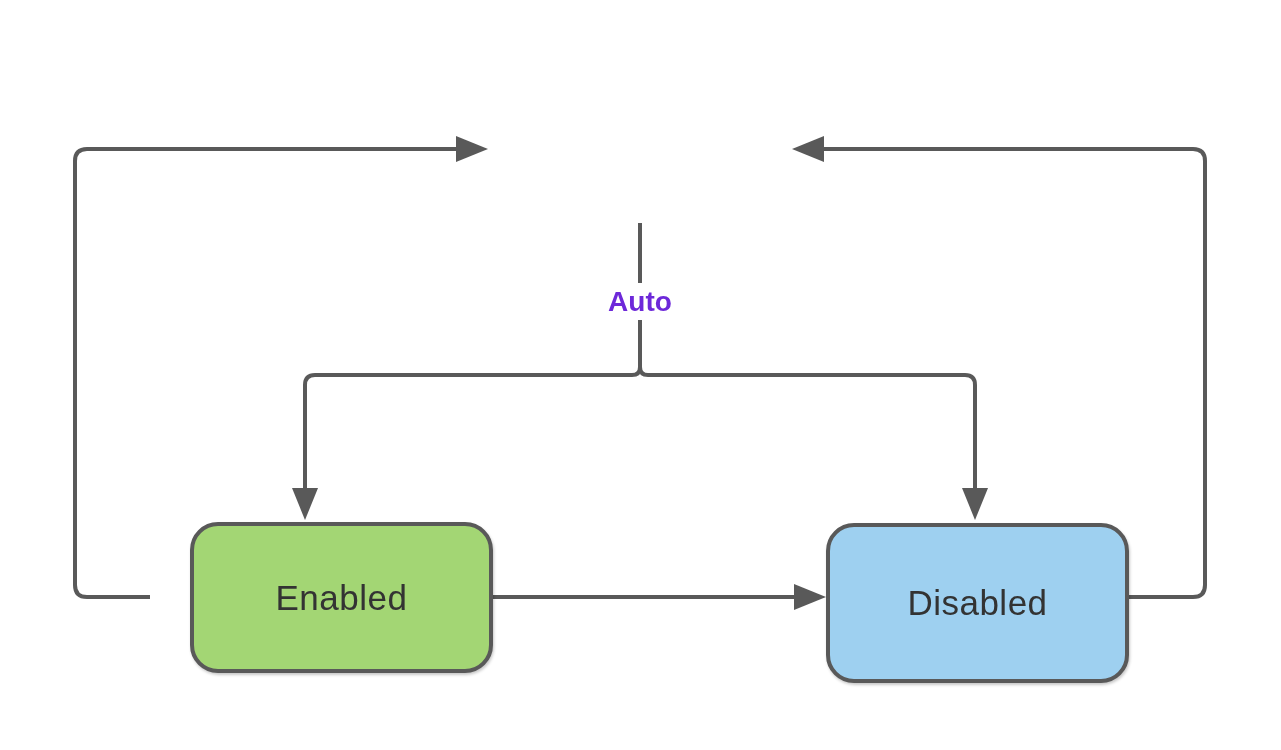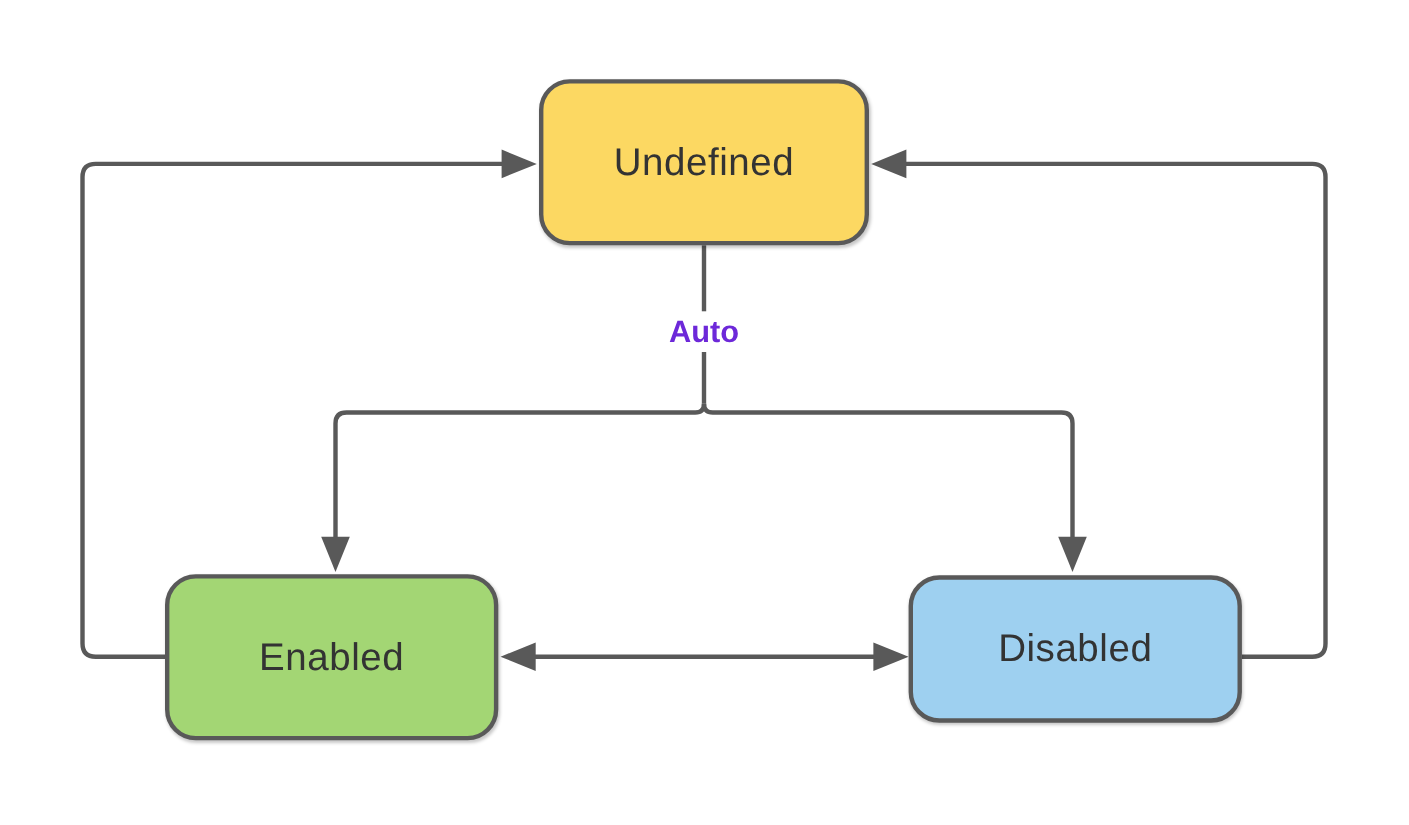--- a/index.html
+++ b/index.html
@@ -32,21 +32,21 @@
     border-radius: 28px;
     display: flex;
     align-items: center;
     justify-content: center;
     font-size: 35px;
     letter-spacing: 0.5px;
     box-shadow: 1px 2px 3px rgba(0,0,0,0.22);
   }
   .state-undefined { left: 490px; top: 72px;  width: 300px; height: 151px; }
   .state-enabled   { left: 150px; top: 522px; width: 303px; height: 151px; }
-  .state-disabled  { left: 826px; top: 523px; width: 303px; height: 134px; }
+  .state-disabled  { left: 826px; top: 523px; width: 303px; height: 160px; }
   .edge-label {
     position: absolute;
     left: 640px; top: 302px;
     transform: translate(-50%, -50%);
     font-weight: bold;
     font-size: 28px;
     color: #6d28d9;
     white-space: nowrap;
   }
 </style>
@@ -82,25 +82,22 @@
       <polygon points="975,520 962,488 988,488"></polygon>
     </g>
 
     <g>
       <path d="M 484 597 H 797"></path>
       <polygon points="455,597 487,584 487,610"></polygon>
       <polygon points="826,597 794,584 794,610"></polygon>
     </g>
   </svg>
 
-  <div class="state state-undefined" style="background: rgb(252, 216, 98); border-color: rgb(89, 89, 89); color: rgb(51, 51, 51);">
-    <span>Undefined</span>
-  </div>
 
-  <div class="state state-enabled" style="background: rgb(163, 214, 116); border-color: rgb(89, 89, 89); color: rgb(51, 51, 51);">
+  <div class="state state-enabled" style="background: rgb(163, 214, 116); border-color: rgb(89, 89, 89); color: rgb(51, 51, 51); margin-left: 40px;">
     <span>Enabled</span>
   </div>
 
   <div class="state state-disabled" style="background: rgb(158, 208, 240); border-color: rgb(89, 89, 89); color: rgb(51, 51, 51);">
     <span>Disabled</span>
   </div>
 
   <div class="edge-label">Auto</div>
 
 </div>

